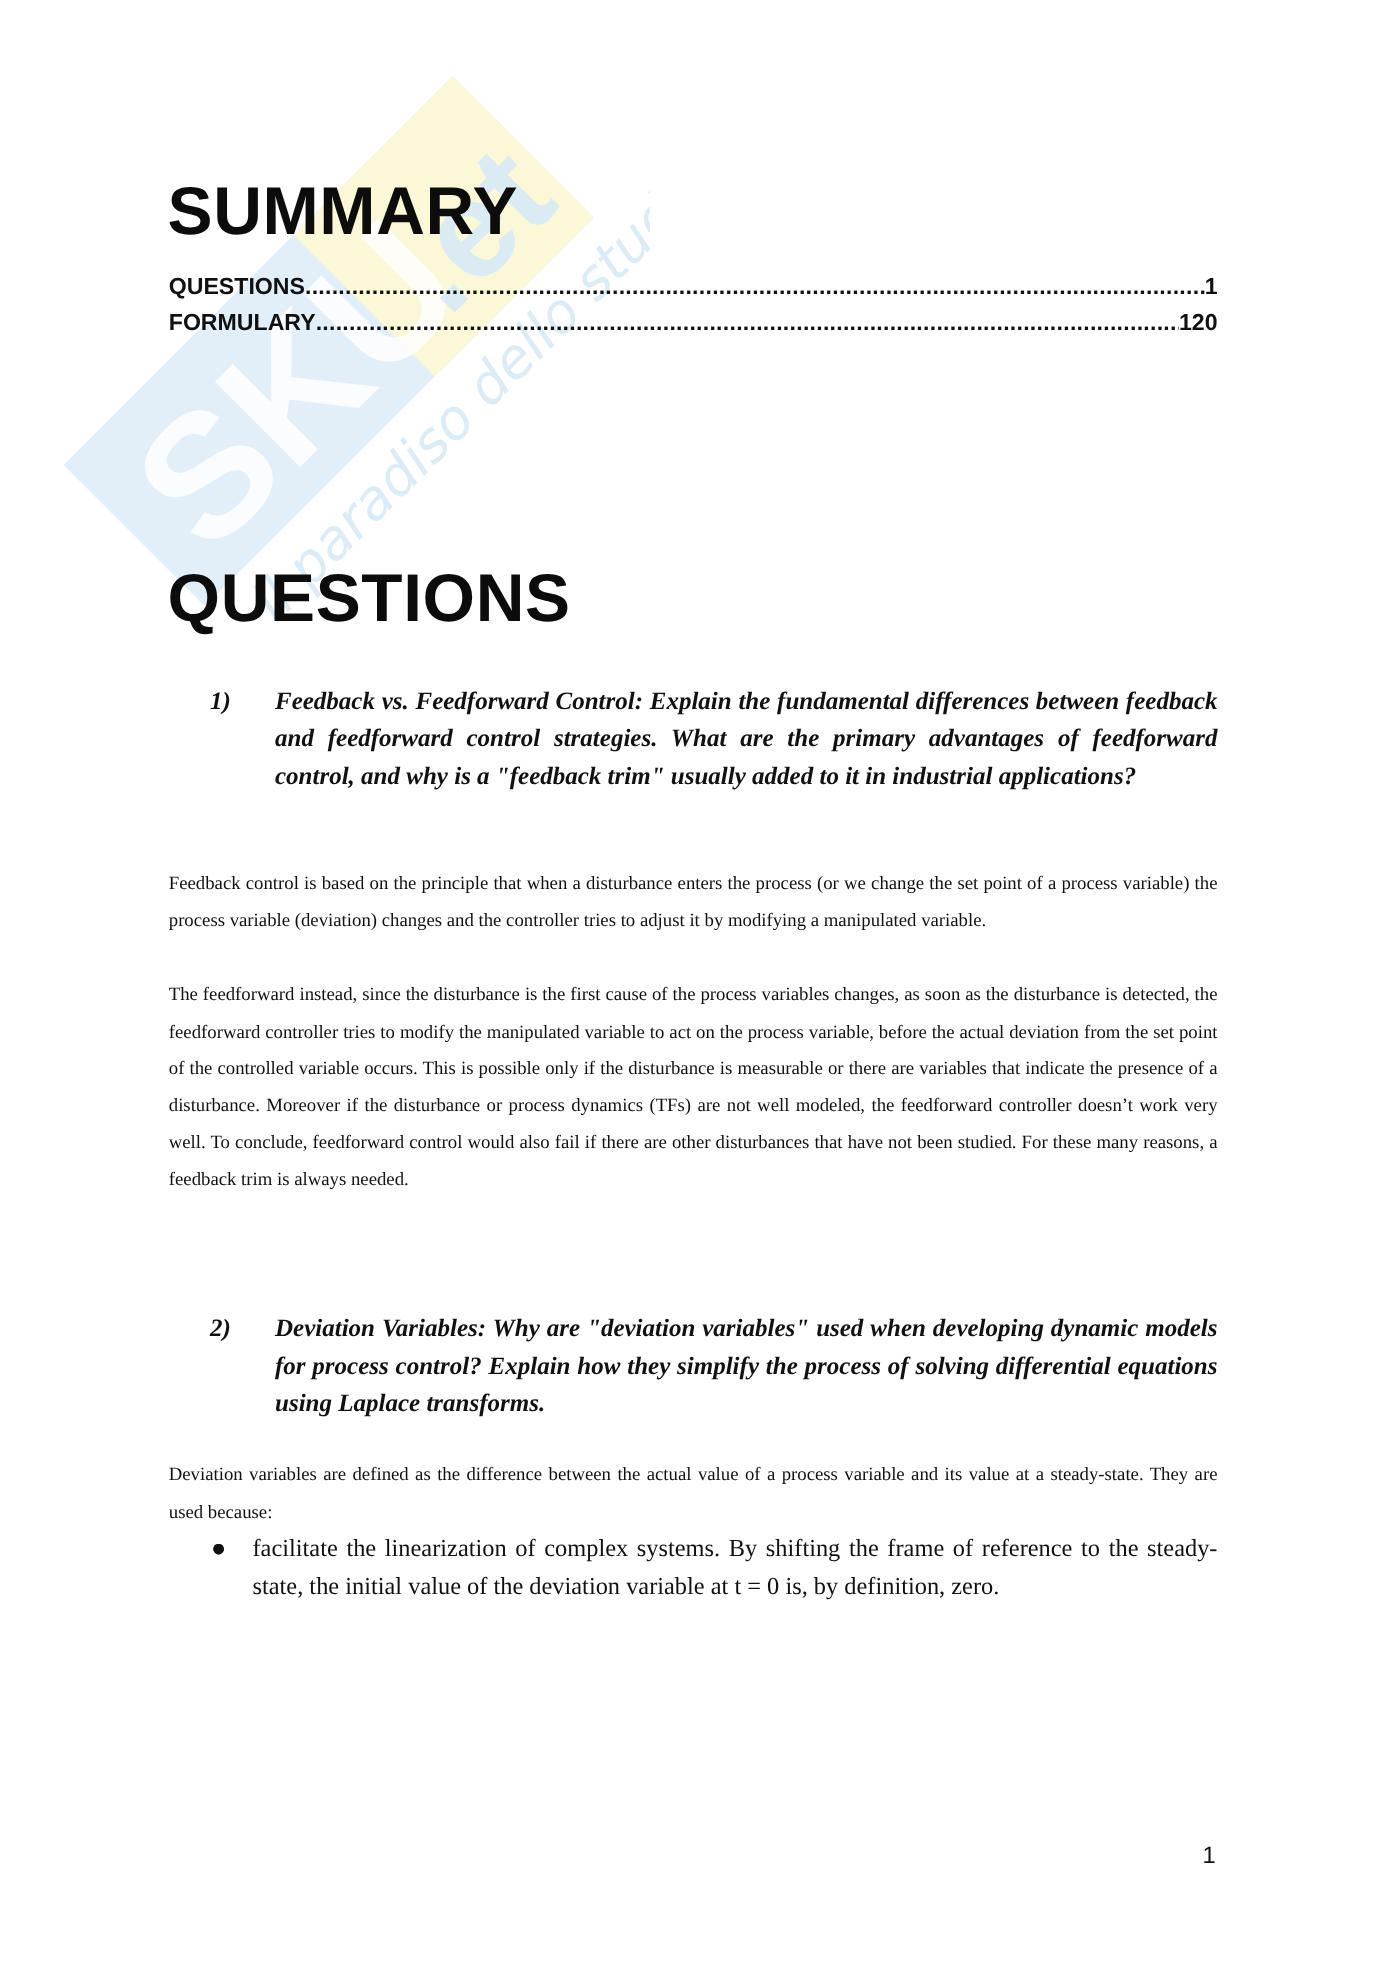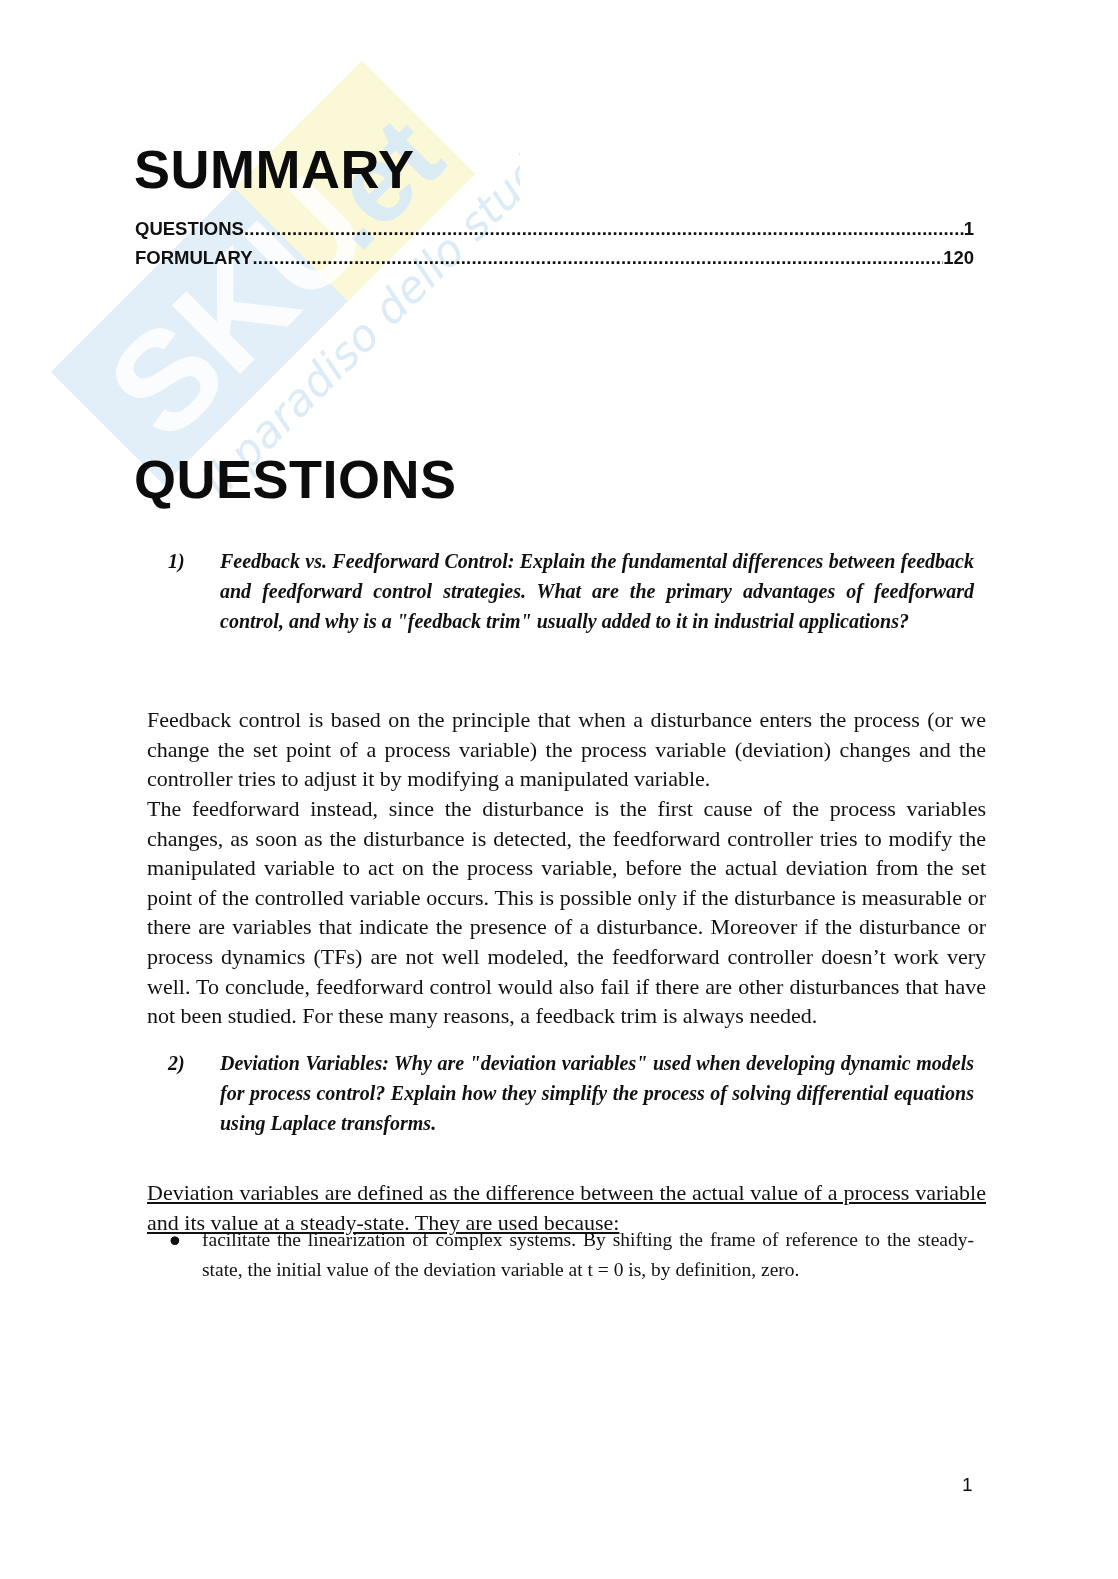--- a/index.html
+++ b/index.html
@@ -12,22 +12,22 @@
          font-family:"Liberation Sans", sans-serif; font-weight:bold; font-size:18.5px; }
   .toc-row { display:flex; align-items:baseline; height:29px; line-height:29px; }
   .toc-row .lbl { white-space:nowrap; }
   .toc-row .dots { flex:1; overflow:hidden; white-space:nowrap; letter-spacing:0.2px; }
   .toc-row .dots::after { content:"......................................................................................................................................................................................................................................................"; }
   .toc-row .pg { white-space:nowrap; }
   .q { position:absolute; left:168px; width:806px; font-style:italic; font-weight:bold;
        font-size:20px; line-height:30px; text-align:justify; }
   .q .num { position:absolute; left:0; top:0; }
   .q .txt { margin-left:52px; display:block; }
-  .p { position:absolute; left:135px; width:839px; font-size:22px; line-height:29.6px;
-       text-align:justify; margin:12px; }
+  .p { position:absolute; left:135px; width:839px; font-size:15px; line-height:29.6px;
+       text-align:justify; margin:0; }
   .bullets { position:absolute; left:135px; width:839px; margin:0; padding:0; list-style:none;
              font-size:19.5px; line-height:29.6px; text-align:justify; }
   .bullets li { position:relative; padding-left:67px; }
   .bullets li .dot { position:absolute; left:34px; top:0; }
   .pagenum { position:absolute; left:962px; top:1474px; font-family:"Liberation Sans", sans-serif; font-size:19px; }
 </style>
 </head>
 <body>
 
 <svg class="wm" viewBox="0 0 500 480">
@@ -63,21 +63,21 @@
 </div>
 
 <p class="p" style="top:693px;">Feedback control is based on the principle that when a disturbance enters the process (or we change the set point of a process variable) the process variable (deviation) changes and the controller tries to adjust it by modifying a manipulated variable.</p>
 <p class="p" style="top:782px;">The feedforward instead, since the disturbance is the first cause of the process variables changes, as soon as the disturbance is detected, the feedforward controller tries to modify the manipulated variable to act on the process variable, before the actual deviation from the set point of the controlled variable occurs. This is possible only if the disturbance is measurable or there are variables that indicate the presence of a disturbance. Moreover if the disturbance or process dynamics (TFs) are not well modeled, the feedforward controller doesn’t work very well. To conclude, feedforward control would also fail if there are other disturbances that have not been studied. For these many reasons, a feedback trim is always needed.</p>
 
 <div class="q" style="top:1048px;">
   <span class="num">2)</span>
   <span class="txt">Deviation Variables: Why are "deviation variables" used when developing dynamic models for process control? Explain how they simplify the process of solving differential equations using Laplace transforms.</span>
 </div>
 
-<p class="p" style="top:1166px;text-decoration:underline;">Deviation variables are defined as the difference between the actual value of a process variable and its value at a steady-state. They are used because:</p>
+<p class="p" style="top:1166px;">Deviation variables are defined as the difference between the actual value of a process variable and its value at a steady-state. They are used because:</p>
 
 <ul class="bullets" style="top:1225px;">
   <li>
     <span class="dot">●</span>
   </li>
   <li>
     <span class="dot">●</span>
     <span>facilitate the linearization of complex systems. By shifting the frame of reference to the steady-state, the initial value of the deviation variable at t = 0 is, by definition, zero.</span>
   </li>
 </ul>

